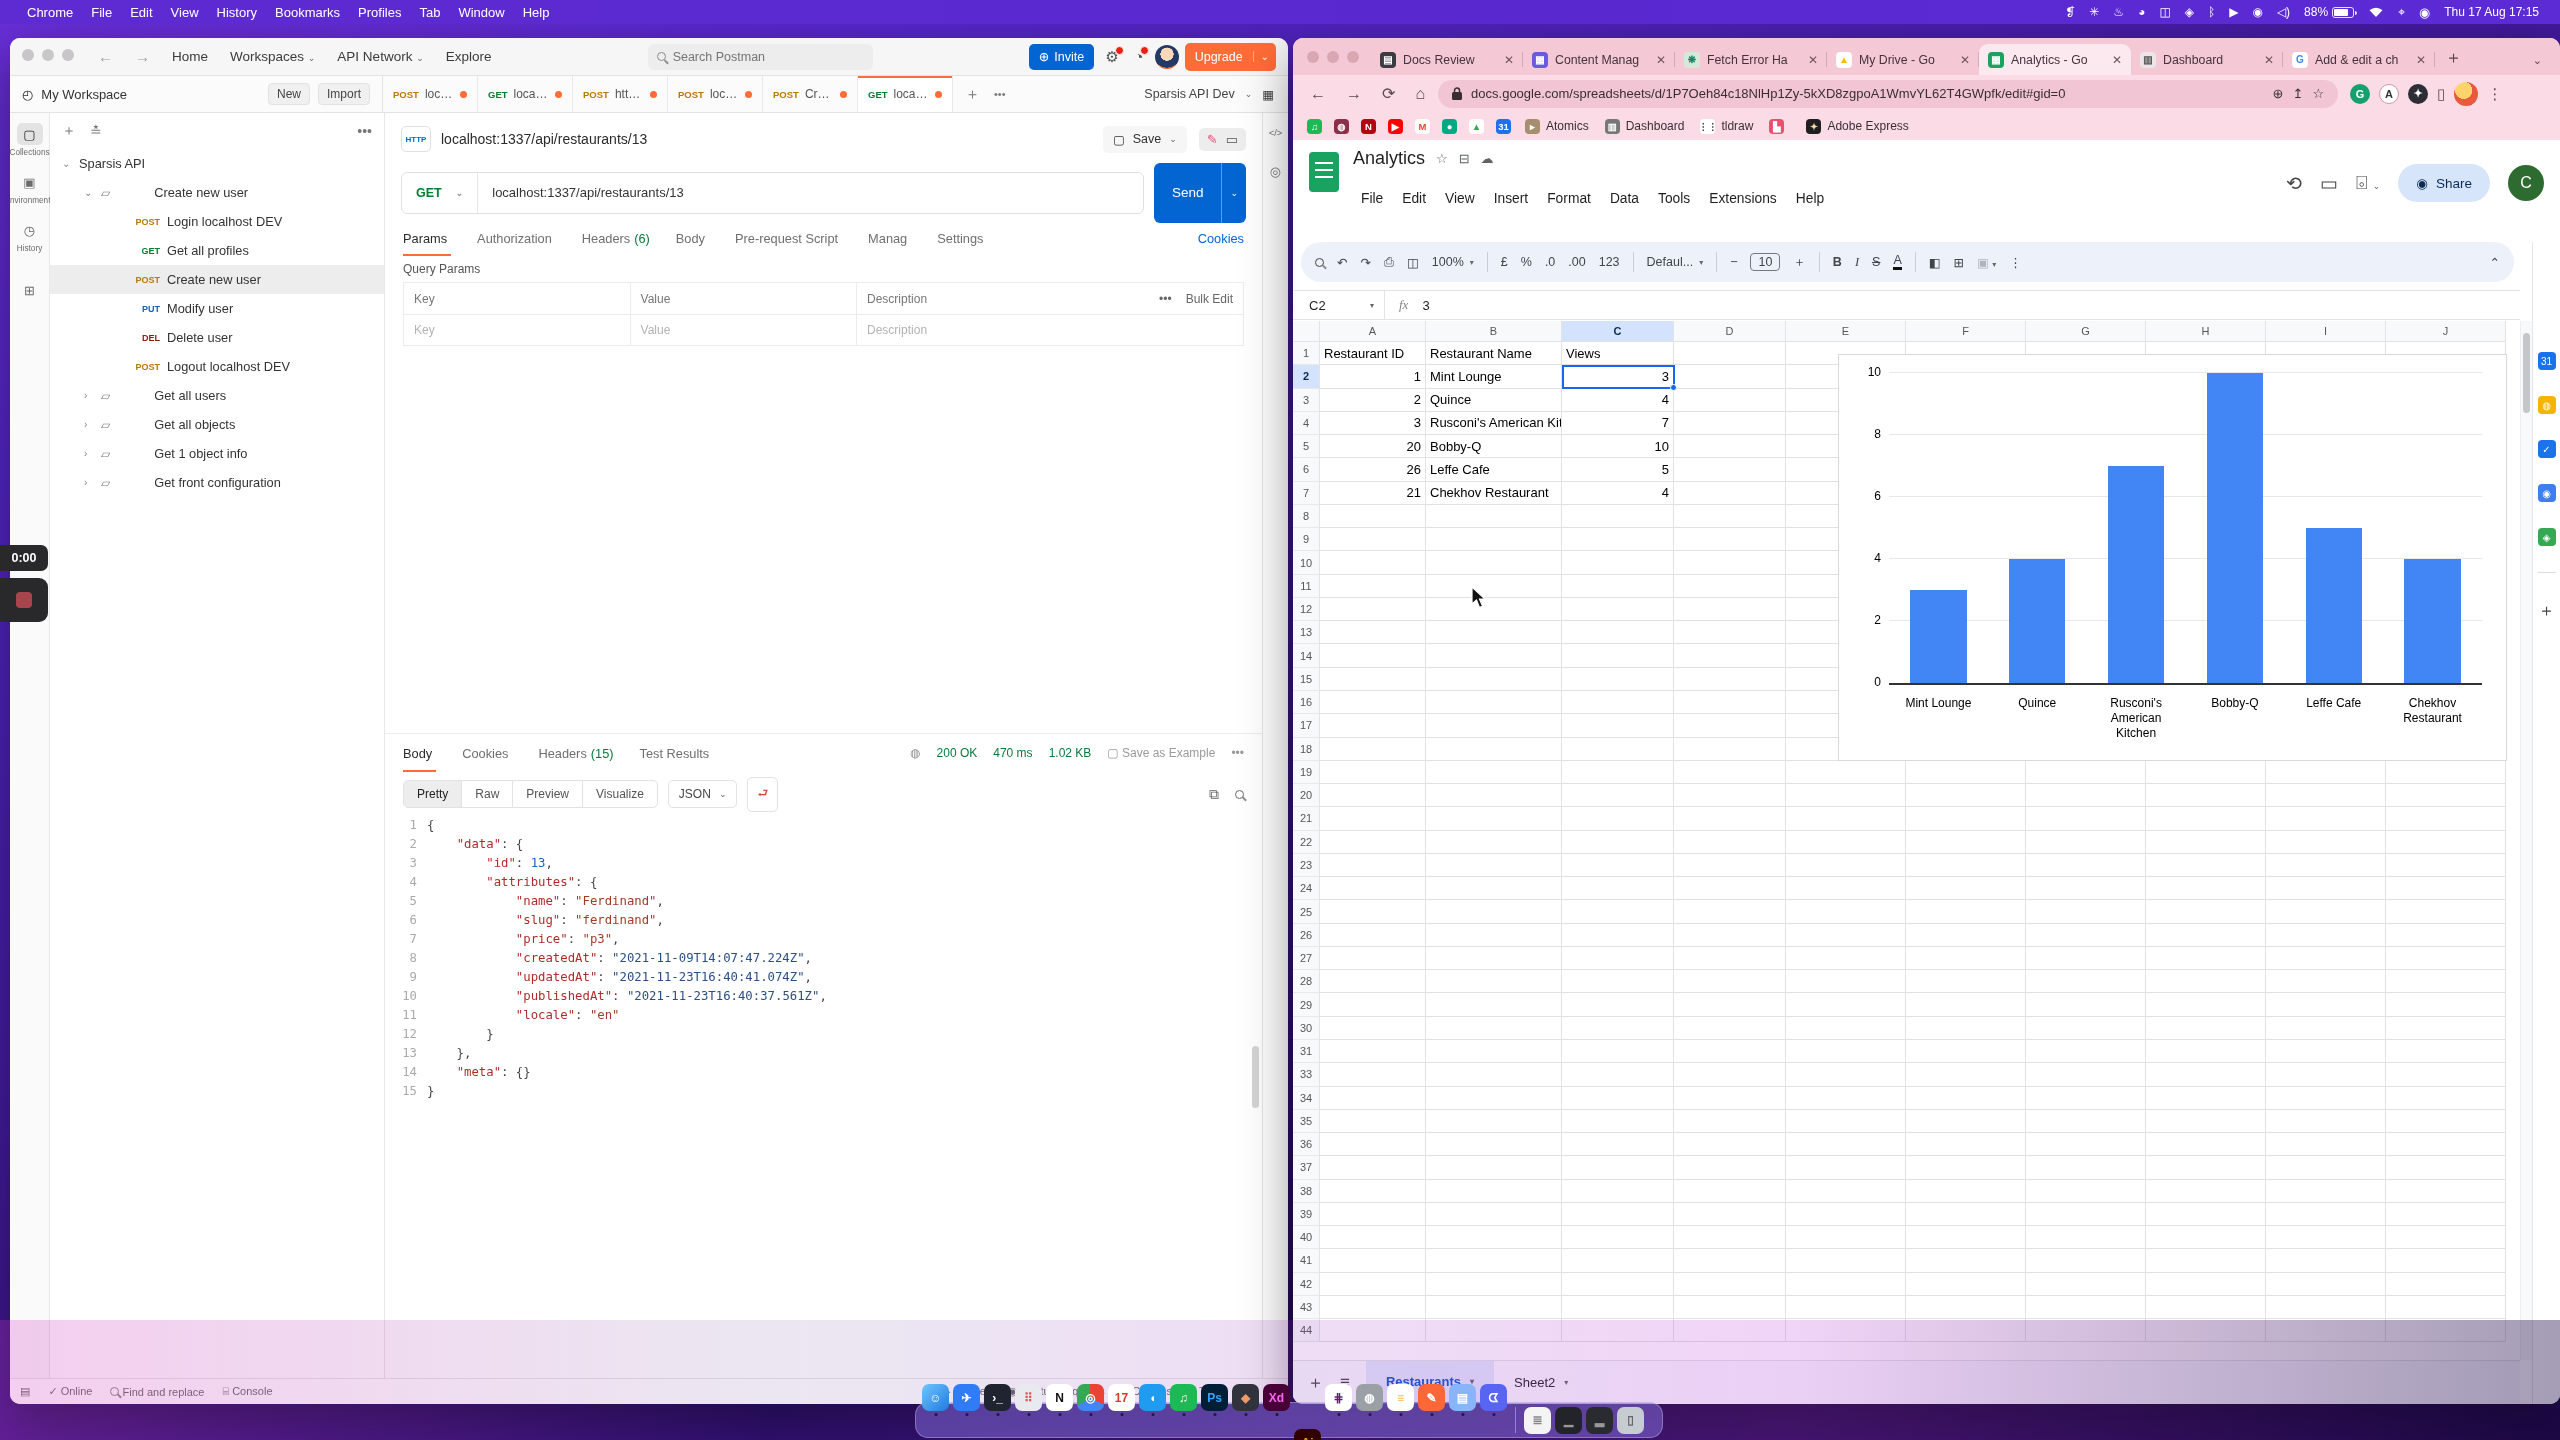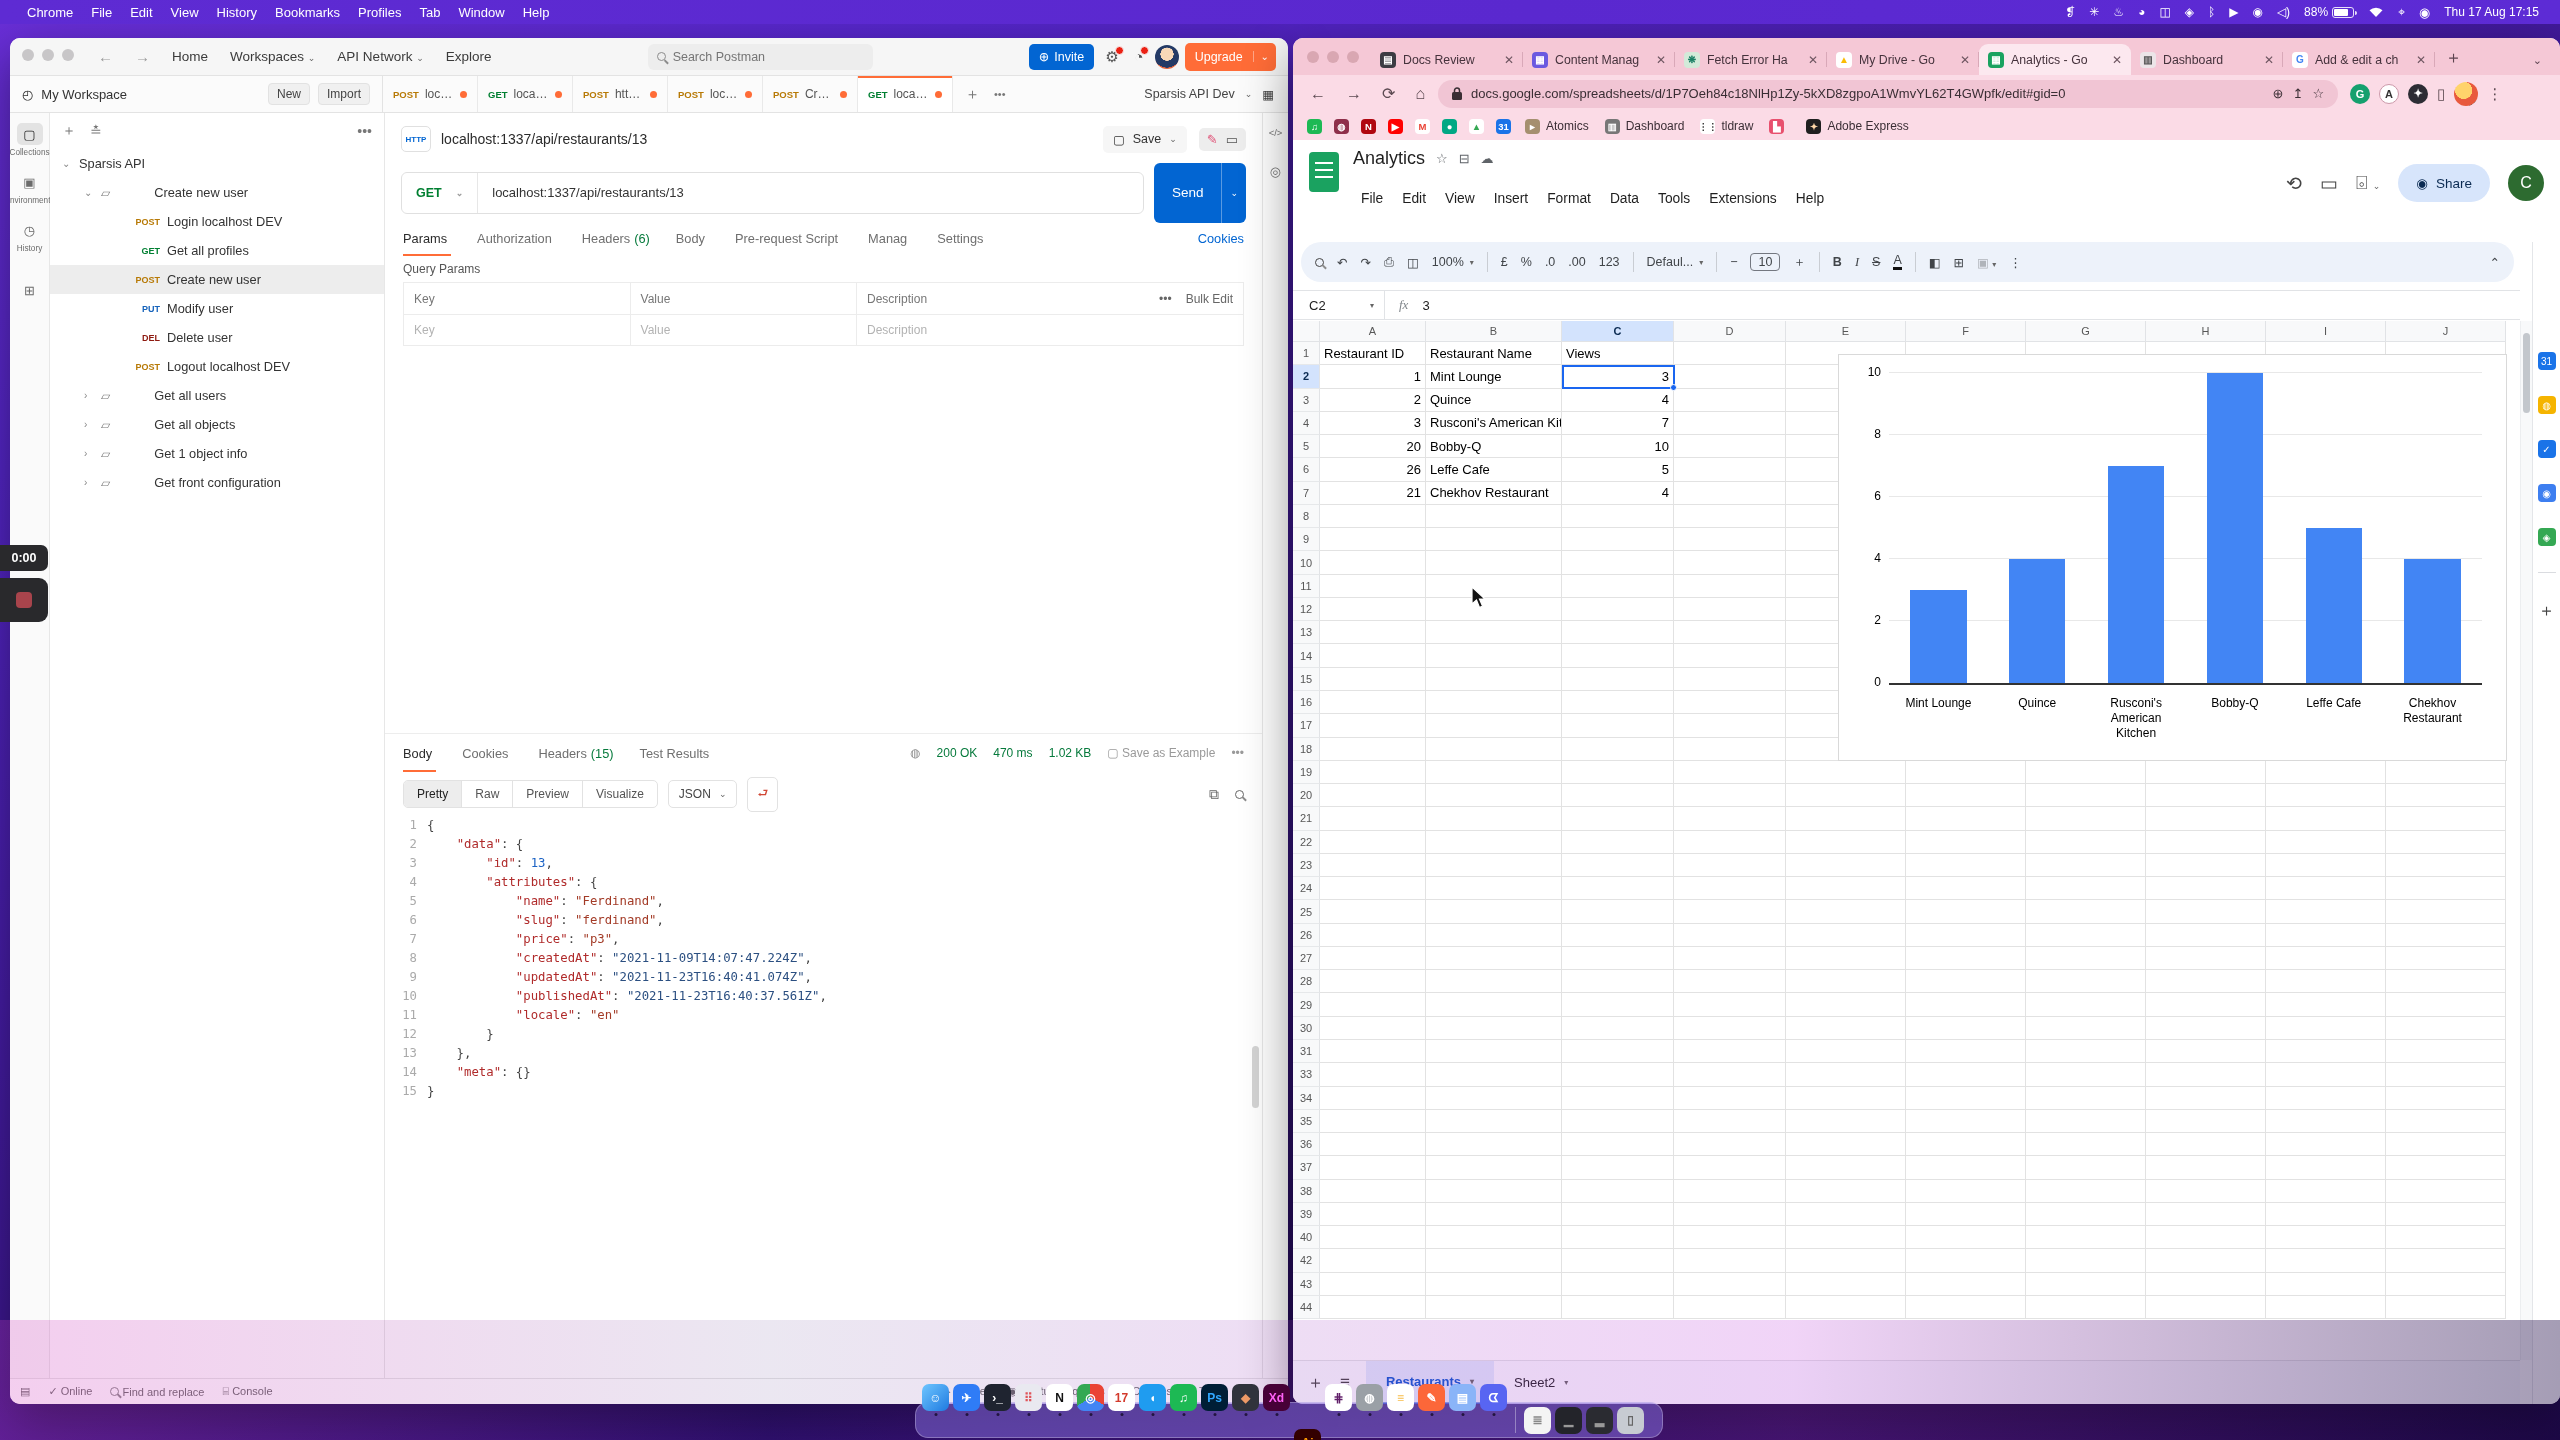--- a/index.html
+++ b/index.html
@@ -1341,20 +1341,33 @@
             <div class="cell" style="width: 112px;"></div>
             <div class="cell" style="width: 112px;"></div>
             <div class="cell" style="width: 120px;"></div>
             <div class="cell" style="width: 120px;"></div>
             <div class="cell" style="width: 120px;"></div>
             <div class="cell" style="width: 120px;"></div>
             <div class="cell" style="width: 120px;"></div>
             <div class="cell" style="width: 120px;"></div>
           </div>
           <div class="grow2">
+            <div class="rowh">41</div>
+            <div class="cell" style="width: 106px;"></div>
+            <div class="cell" style="width: 136px;"></div>
+            <div class="cell" style="width: 112px;"></div>
+            <div class="cell" style="width: 112px;"></div>
+            <div class="cell" style="width: 120px;"></div>
+            <div class="cell" style="width: 120px;"></div>
+            <div class="cell" style="width: 120px;"></div>
+            <div class="cell" style="width: 120px;"></div>
+            <div class="cell" style="width: 120px;"></div>
+            <div class="cell" style="width: 120px;"></div>
+          </div>
+          <div class="grow2">
             <div class="rowh">42</div>
             <div class="cell" style="width: 106px;"></div>
             <div class="cell" style="width: 136px;"></div>
             <div class="cell" style="width: 112px;"></div>
             <div class="cell" style="width: 112px;"></div>
             <div class="cell" style="width: 120px;"></div>
             <div class="cell" style="width: 120px;"></div>
             <div class="cell" style="width: 120px;"></div>
             <div class="cell" style="width: 120px;"></div>
             <div class="cell" style="width: 120px;"></div>

